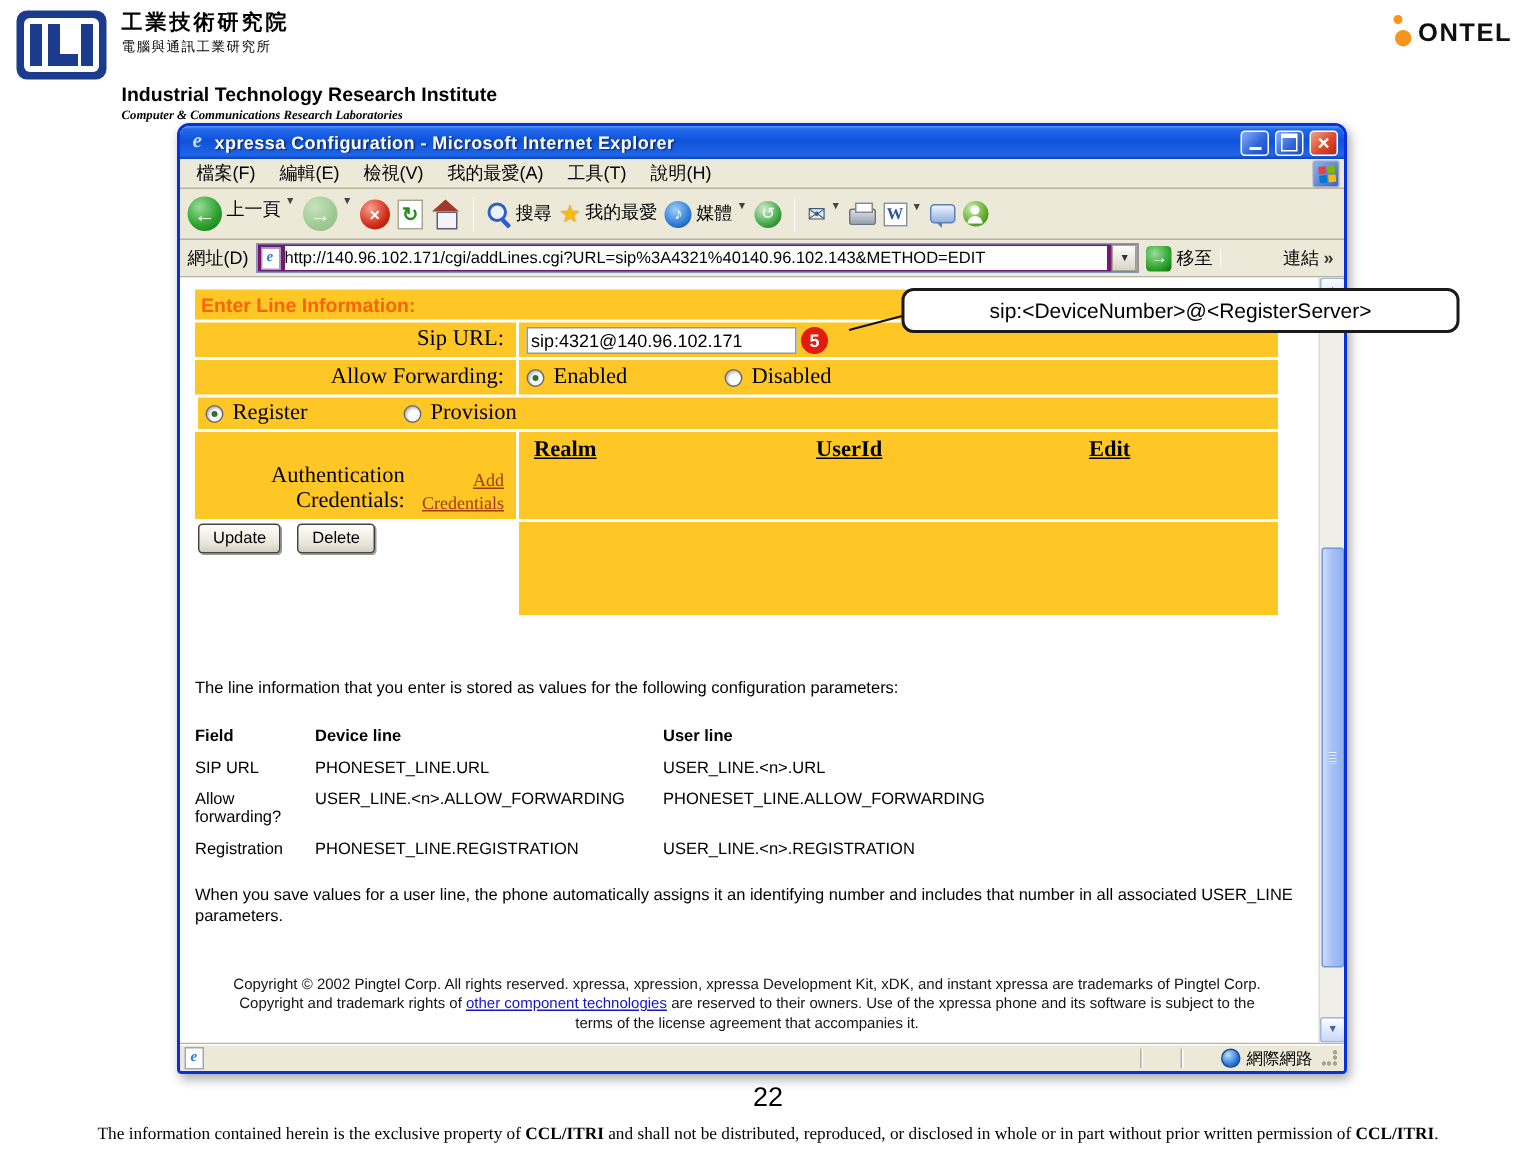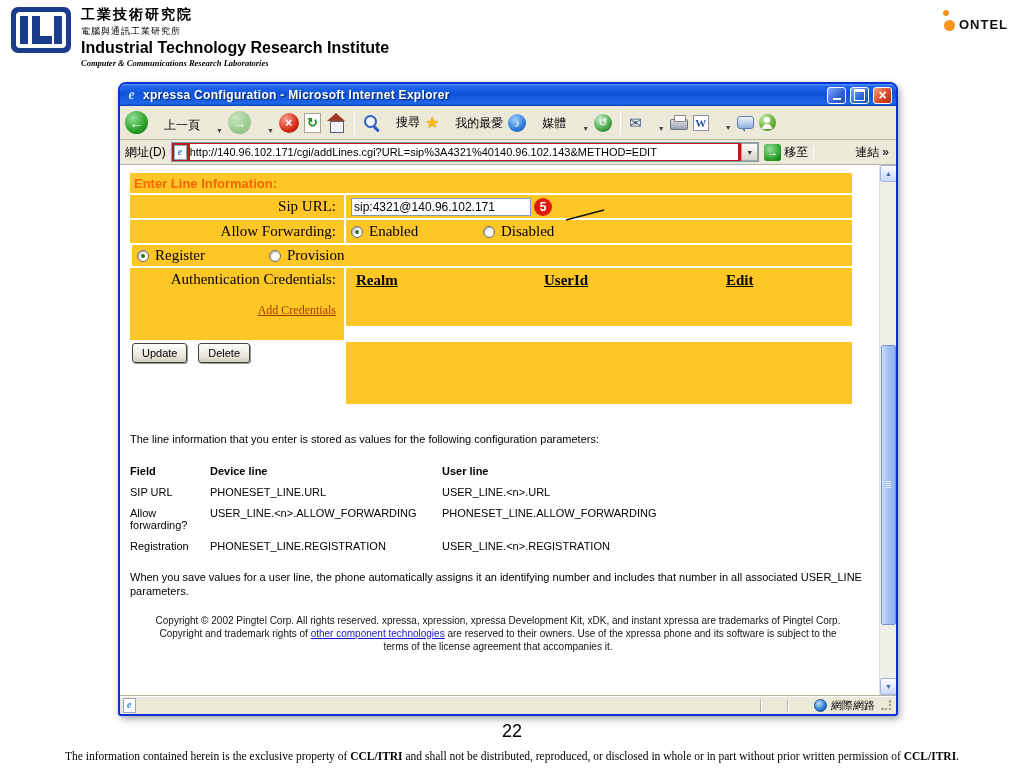--- a/index.html
+++ b/index.html
@@ -3,27 +3,27 @@
 <meta charset="utf-8">
 <style>
   * { box-sizing: border-box; margin: 0; padding: 0; }
   body { background:#fff; font-family:"Liberation Sans", sans-serif; }
   .slide { position:relative; width:1024px; height:768px; background:#fff; overflow:hidden; }
 
   
   .itri { position:absolute; left:10px; top:6px; display:flex; gap:9px; align-items:flex-start; }
   .itri-text .l1 { font-size:14px; font-weight:bold; letter-spacing:2px; }
   .itri-text .l2 { font-size:9px; letter-spacing:1px; margin-top:1px; }
-  .itri-text .l3 { font-size:16px; font-weight:bold; margin-top:1px; }
+  .itri-text .l3 { font-size:13px; font-weight:bold; margin-top:17px; }
   .itri-text .l4 { font-size:8.5px; font-style:italic; font-weight:bold; font-family:"Liberation Serif", serif; margin-top:1px; }
   .pingtel { position:absolute; right:16px; top:10px; display:flex; align-items:flex-end; gap:3px; }
   .ping-dots { position:relative; width:13px; height:22px; }
   .dot-sm { position:absolute; left:0; top:0; width:6px; height:6px; border-radius:50%; background:#F7941D; }
   .dot-lg { position:absolute; left:1px; bottom:1px; width:11px; height:11px; border-radius:50%; background:#F7941D; }
-  .ping-word { font-size:13px; font-weight:800; letter-spacing:1px; color:#101010; }
+  .ping-word { font-size:17px; font-weight:800; letter-spacing:1px; color:#101010; }
 
   
   .browser { position:absolute; left:118px; top:82px; width:780px; height:634px;
     border:2px solid #0831D9; border-radius:8px 8px 3px 3px; background:#ECE9D8;
     display:flex; flex-direction:column; box-shadow:2px 3px 7px rgba(0,0,0,.35); }
   .titlebar { height:22px; flex:0 0 22px; border-radius:6px 6px 0 0; display:flex; align-items:center; gap:4px; padding:0 4px;
     background:linear-gradient(180deg,#5A9AF7 0%,#2168EC 10%,#0F52D9 45%,#2066E8 88%,#0A43B8 100%); }
   .ie-e { width:15px; font:italic bold 14px "Liberation Serif", serif; color:#BFE0FF; text-align:center; }
   .title-text { flex:1; color:#fff; font-weight:bold; font-size:12px; letter-spacing:.3px;
     text-shadow:1px 1px 1px rgba(0,0,0,.55); white-space:nowrap; overflow:hidden; }
@@ -36,21 +36,21 @@
   .btn-close::before { content:"×"; font-size:14px; font-weight:bold; line-height:1; }
 
   .menubar { height:20px; flex:0 0 20px; background:#ECE9D8; border-bottom:1px solid #B8B4A2; display:flex; align-items:center; padding:0 3px; }
   .menu-item { padding:2px 8px; font-size:12px; color:#000; }
   .menu-spacer { flex:1; }
   .throbber { width:18px; height:18px; border:1px solid #9AA7C8; border-radius:2px;
     background:linear-gradient(135deg,#8FB0E8,#3764C8); position:relative; }
   .throbber::before { content:""; position:absolute; left:3px; top:3px; width:5px; height:5px; background:#E34234; box-shadow:6px 0 0 #7DB700, 0 6px 0 #0078D7, 6px 6px 0 #FFB900; transform:rotate(-6deg); }
 
   .toolbar { height:34px; flex:0 0 34px; background:#ECE9D8; border-bottom:1px solid #B8B4A2; display:flex; align-items:center; gap:5px; padding:0 5px; font-size:12px; }
-  .tb-btn { display:flex; align-items:flex-end; gap:16px; }
+  .tb-btn { display:flex; align-items:flex-start; gap:3px; }
   .tb-sep { width:1px; height:24px; background:#B8B4A2; border-right:1px solid #FFF; margin:0 3px; }
   .caret { font-size:7px; color:#444; }
   .cir { border-radius:50%; display:flex; align-items:center; justify-content:center; color:#fff; font-weight:bold; }
   .back-cir { width:23px; height:23px; background:radial-gradient(circle at 35% 30%,#97DC97,#2FA52F 55%,#0F6B0F); font-size:14px; }
   .back-cir::before { content:"←"; }
   .fwd-cir { width:23px; height:23px; background:radial-gradient(circle at 35% 30%,#97DC97,#2FA52F 55%,#0F6B0F); font-size:14px; opacity:.4; }
   .fwd-cir::before { content:"→"; }
   .stop-ic { width:20px; height:20px; border-radius:50%; background:radial-gradient(circle at 35% 30%,#F8A090,#D22B16 60%,#8F1404); color:#fff; font-size:12px; font-weight:bold; display:flex; align-items:center; justify-content:center; }
   .stop-ic::before { content:"×"; }
   .refresh-ic { width:17px; height:20px; background:#fff; border:1px solid #A8A58F; display:flex; align-items:center; justify-content:center; color:#1F8F1F; font-size:13px; font-weight:bold; }
@@ -71,21 +71,21 @@
   .print-ic::before { content:""; position:absolute; top:-5px; left:3px; width:10px; height:5px; background:#fff; border:1px solid #888; }
   .word-ic { width:16px; height:16px; background:#fff; border:1px solid #8A92A0; display:flex; align-items:center; justify-content:center; color:#2B579A; font-weight:bold; font-size:11px; font-family:"Liberation Serif", serif; }
   .word-ic::before { content:"W"; }
   .disc-ic { width:17px; height:13px; background:linear-gradient(#EFF5FD,#8FB0E0); border:1px solid #5F7FB0; border-radius:3px; position:relative; }
   .disc-ic::after { content:""; position:absolute; left:3px; bottom:-4px; border-left:4px solid transparent; border-top:4px solid #5F7FB0; }
   .msgr-ic { width:17px; height:17px; border-radius:50%; background:radial-gradient(circle at 35% 30%,#CFF0B8,#66B032 55%,#2F7A12); position:relative; }
   .msgr-ic::before { content:""; position:absolute; left:5.5px; top:3px; width:6px; height:6px; border-radius:50%; background:#fff; }
   .msgr-ic::after { content:""; position:absolute; left:3.5px; top:10px; width:10px; height:5px; border-radius:5px 5px 0 0; background:#fff; }
 
   .addressbar { height:25px; flex:0 0 25px; background:#ECE9D8; border-bottom:1px solid #B8B4A2; display:flex; align-items:center; gap:5px; padding:0 5px; font-size:12px; }
-  .addr-wrap { flex:1; height:20px; background:#b91c1c; border:1px solid #7F9DB9; display:flex; align-items:center; gap:3px; padding-left:2px; }
+  .addr-wrap { flex:1; height:20px; background:#701a75; border:1px solid #7F9DB9; display:flex; align-items:center; gap:3px; padding-left:2px; }
   .page-ic { width:13px; height:15px; background:#fff; border:1px solid #9AA7B8; position:relative; flex:0 0 13px; }
   .page-ic::before { content:"e"; position:absolute; left:3px; top:0; color:#2E7CD8; font:italic bold 10px "Liberation Serif", serif; }
   .addr-input { flex:1; border:none; outline:none; font-size:11px; font-family:"Liberation Sans", sans-serif; height:16px; }
   .addr-drop { width:17px; height:18px; background:linear-gradient(#FDFDFB,#D8D4C8); border:1px solid #A8A48F; display:flex; align-items:center; justify-content:center; font-size:7px; color:#333; }
   .go-btn { display:flex; align-items:center; gap:3px; }
   .go-ic { width:17px; height:17px; border-radius:3px; background:radial-gradient(circle at 35% 30%,#97DC97,#2FA52F 60%,#0F6B0F); color:#fff; display:flex; align-items:center; justify-content:center; font-size:11px; }
   .go-ic::before { content:"→"; }
   .links-lbl { display:flex; align-items:center; gap:3px; padding-right:2px;margin-left:36px; }
   .chev { font-weight:bold; color:#333; }
 
@@ -107,36 +107,36 @@
   .row { display:flex; margin-bottom:2px; }
   .lab { width:214px; flex:0 0 214px; background:#FFC726; text-align:right; padding:3px 8px 3px 0; font-size:15px; }
   .val { flex:1; background:#FFC726; margin-left:2px; padding:2px 0 2px 5px; display:flex; align-items:center; }
   .sip-input { width:180px; height:18px; border:1px solid #7F9DB9; font:12px "Liberation Sans", sans-serif; padding:0 2px; background:#fff; }
   .badge5 { width:18px; height:18px; border-radius:50%; background:#E31B0C; color:#fff; font:bold 12px "Liberation Sans", sans-serif; display:flex; align-items:center; justify-content:center; margin-left:3px; flex:0 0 18px; }
   .opt { display:flex; align-items:center; gap:6px; }
   .opt.first { width:132px; }
   .radio { width:12px; height:12px; border-radius:50%; background:#fff; border:1px solid #6A6A6A; box-shadow:inset 1px 1px 2px rgba(0,0,0,.3); position:relative; flex:0 0 12px; }
   .radio.sel::after { content:""; position:absolute; inset:3px; border-radius:50%; background:#2F6F2F; }
   .optlab { font-size:15px; }
-  .lab.auth { display:flex; flex-direction:column; align-items:flex-end; height:72px; }
+  .lab.auth { display:flex; flex-direction:row; align-items:flex-end; height:58px; }
   .addcred { margin-top:15px; font-size:12px; color:#A33A00; text-decoration:underline; }
   .val.auth { position:relative; height:58px; align-items:flex-start; }
   .colhead { position:absolute; top:4px; font-weight:bold; text-decoration:underline; font-size:15px; color:#000; }
   .col-realm { left:10px; } .col-userid { left:198px; } .col-edit { left:380px; }
   .row.buttons .lab { background:#fff; text-align:left; padding:1px 0 0 2px; height:62px; }
   .row.buttons .val { height:62px; }
   .xpbtn { font:11px "Liberation Sans", sans-serif; padding:3px 9px; background:linear-gradient(180deg,#FEFEFA,#E8E6DA 70%,#D2CEBE); border:1px solid #44443E; border-radius:3px; margin-right:7px; box-shadow:1px 1px 0 #9A9A94; }
 
   
   .lower { position:absolute; left:10px; top:268px; width:736px; font-size:11px; color:#000; }
   .info-text { margin-bottom:20px; }
   .params { display:grid; grid-template-columns:80px 232px auto; row-gap:9px; width:600px; }
   .params .hd { font-weight:bold; }
   .save-note { margin-top:18px; width:732px; line-height:14px; }
-  .copy { margin-top:16px; text-align:center; font-size:10px; line-height:13px; color:#141414; }
+  .copy { margin-top:32px; text-align:center; font-size:10px; line-height:13px; color:#141414; }
   .copy-link { color:#1515C8; text-decoration:underline; }
 
   .statusbar { height:19px; flex:0 0 19px; background:#ECE9D8; border-top:1px solid #B8B4A2; box-shadow:inset 0 1px 0 #fff; display:flex; align-items:center; gap:5px; padding:0 3px; font-size:11px; border-radius:0 0 2px 2px; }
   .status-spacer { flex:1; }
   .status-sep { width:1px; height:13px; background:#B8B4A2; border-right:1px solid #fff; }
   .status-pane { width:22px; height:13px; border-left:1px solid #B8B4A2; box-shadow:inset 1px 0 0 #fff; }
   .zone { display:flex; align-items:center; gap:4px; }
   .globe-ic { width:13px; height:13px; border-radius:50%; background:radial-gradient(circle at 35% 30%,#BFE0FF,#2E7CD8 60%,#114A9C); border:1px solid #1A4C9C; }
   .grip { width:13px; height:13px; background:
       radial-gradient(circle at 10px 10px,#A8A494 1.3px,transparent 1.6px),
@@ -186,20 +186,30 @@
   <div class="browser">
 
     <div class="titlebar">
       <span class="ie-e">e</span>
       <span class="title-text">xpressa Configuration - Microsoft Internet Explorer</span>
       <span class="win-btn btn-min"></span>
       <span class="win-btn btn-max"></span>
       <span class="win-btn btn-close"></span>
     </div>
 
+    <div class="menubar">
+      <span class="menu-item">檔案(F)</span>
+      <span class="menu-item">編輯(E)</span>
+      <span class="menu-item">檢視(V)</span>
+      <span class="menu-item">我的最愛(A)</span>
+      <span class="menu-item">工具(T)</span>
+      <span class="menu-item">說明(H)</span>
+      <span class="menu-spacer"></span>
+      <span class="throbber"></span>
+    </div>
 
     <div class="toolbar">
       <span class="tb-btn">
         <span class="cir back-cir"></span>
         <span>上一頁</span>
         <span class="caret">▼</span>
       </span>
       <span class="tb-btn">
         <span class="cir fwd-cir"></span>
         <span class="caret">▼</span>
@@ -377,20 +387,21 @@
         <span class="globe-ic"></span>
         <span>網際網路</span>
       </span>
       <span class="grip"></span>
     </div>
   </div>
 
   <svg class="connector" width="52" height="30">
     <line x1="10" y1="20" x2="48" y2="10" stroke="#111" stroke-width="1.5"></line>
   </svg>
+  <div class="callout">sip:&lt;DeviceNumber&gt;@&lt;RegisterServer&gt;</div>
 
   <div class="pageno">22</div>
 
   <div class="legal">
     <span>The information contained herein is the exclusive property of </span><b>CCL/ITRI</b><span> and shall not be distributed, reproduced, or disclosed in whole or in part without prior written permission of </span><b>CCL/ITRI</b><span>.</span>
   </div>
 
 </div>
 
 </body></html>

